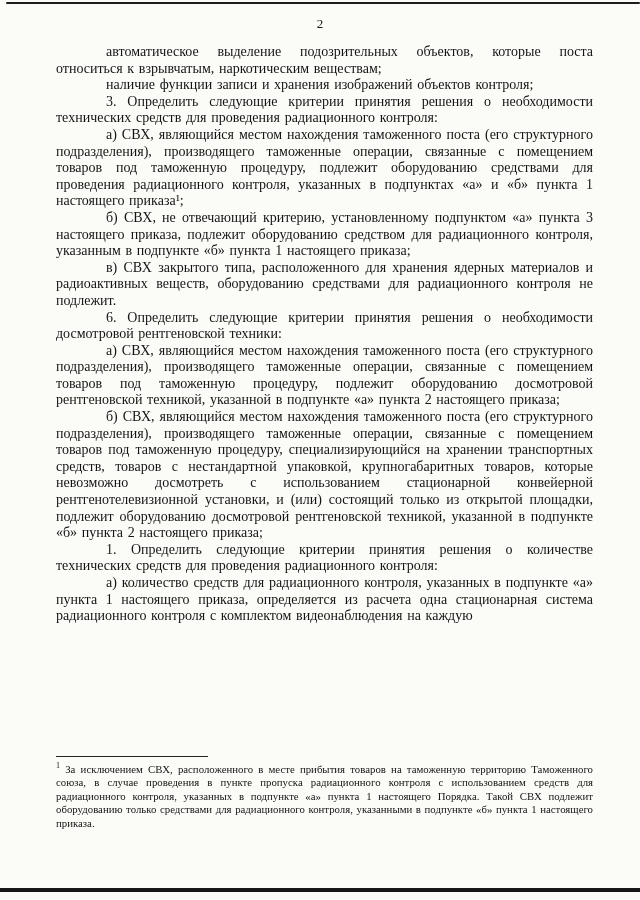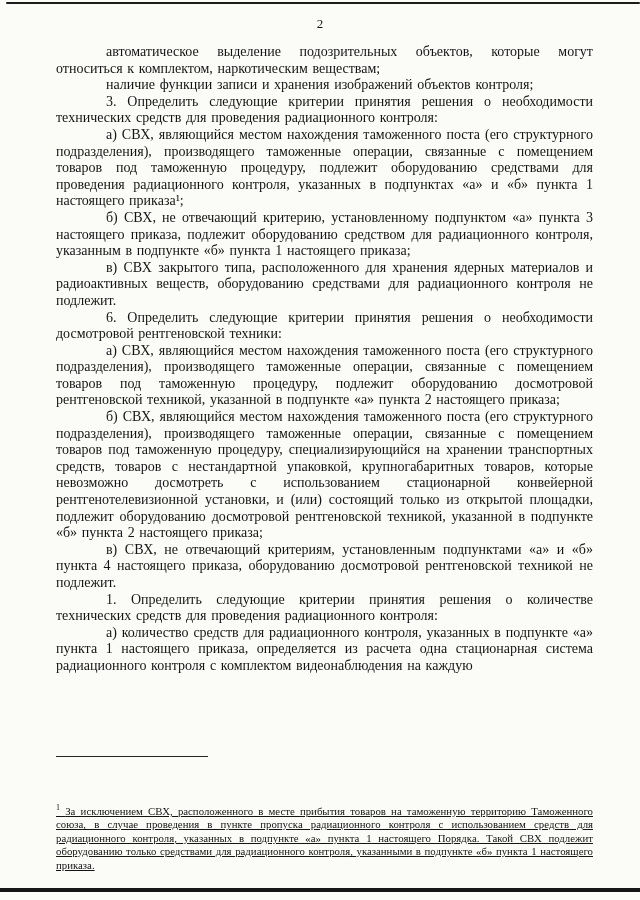--- a/index.html
+++ b/index.html
@@ -36,48 +36,46 @@
   .body-text p {
     margin: 0;
     text-indent: 50px;
     word-spacing: 1.2px;
   }
   .footnote-rule {
     position: absolute; left: 56px; top: 756px;
     width: 152px; height: 1px; background: #242424;
   }
   .footnote {
-    position: absolute; left: 56px; top: 805px; width: 537px;
+    position: absolute; left: 56px; top: 763px; width: 537px;
     font-size: 10.8px; line-height: 13.4px;
     text-align: justify;
-    text-decoration: underline;
   }
   .footnote sup {
     font-size: 8px; line-height: 0;
   }
 </style>
 </head>
 <body>
 
 <div class="page">
   <div class="edge-top"></div>
 
   <div class="page-number">2</div>
 
   <div class="body-text">
-      <p>автоматическое выделение подозрительных объектов, которые могут относиться к комплектом, наркотическим веществам;</p>
+      <p>автоматическое выделение подозрительных объектов, которые поста относиться к взрывчатым, наркотическим веществам;</p>
       <p>наличие функции записи и хранения изображений объектов контроля;</p>
       <p>3. Определить следующие критерии принятия решения о необходимости технических средств для проведения радиационного контроля:</p>
       <p>а) СВХ, являющийся местом нахождения таможенного поста (его структурного подразделения), производящего таможенные операции, связанные с помещением товаров под таможенную процедуру, подлежит оборудованию средствами для проведения радиационного контроля, указанных в подпунктах «а» и «б» пункта 1 настоящего приказа¹;</p>
       <p>б) СВХ, не отвечающий критерию, установленному подпунктом «а» пункта 3 настоящего приказа, подлежит оборудованию средством для радиационного контроля, указанным  в подпункте «б» пункта 1 настоящего приказа;</p>
       <p>в) СВХ закрытого типа, расположенного для хранения ядерных материалов и радиоактивных веществ, оборудованию средствами для радиационного контроля не подлежит.</p>
       <p>6. Определить следующие критерии принятия решения о необходимости досмотровой рентгеновской техники:</p>
       <p>а) СВХ, являющийся местом нахождения таможенного поста (его структурного подразделения), производящего таможенные операции, связанные с помещением товаров под таможенную процедуру, подлежит оборудованию досмотровой рентгеновской техникой, указанной в подпункте «а» пункта 2 настоящего приказа;</p>
       <p>б) СВХ, являющийся местом нахождения таможенного поста (его структурного подразделения), производящего таможенные операции, связанные с помещением товаров под таможенную процедуру, специализирующийся на хранении транспортных средств, товаров с нестандартной упаковкой, крупногабаритных товаров, которые невозможно досмотреть с использованием стационарной конвейерной рентгенотелевизионной установки, и (или) состоящий только из открытой площадки, подлежит оборудованию досмотровой рентгеновской техникой, указанной в подпункте «б» пункта 2 настоящего приказа;</p>
-      <p>в) СВХ, не отвечающий критериям, установленным подпунктами «а» и «б» пункта 4 настоящего приказа, оборудованию досмотровой рентгеновской техникой не подлежит.</p>
       <p>1. Определить следующие критерии принятия решения о количестве технических средств для проведения радиационного контроля:</p>
       <p>а) количество средств для радиационного контроля, указанных в подпункте «а» пункта 1 настоящего приказа, определяется из расчета одна стационарная система радиационного контроля с комплектом видеонаблюдения на каждую</p>
     </div>
 
   <div class="footnote-rule"></div>
 
   <div class="footnote">
     <sup>1</sup>
     <span>За исключением СВХ, расположенного в месте прибытия товаров на таможенную территорию Таможенного союза, в случае проведения в пункте пропуска радиационного контроля с использованием средств для радиационного контроля, указанных в подпункте «а» пункта 1 настоящего Порядка. Такой СВХ подлежит оборудованию только средствами для радиационного контроля, указанными в подпункте «б» пункта 1 настоящего приказа.</span>
   </div>

